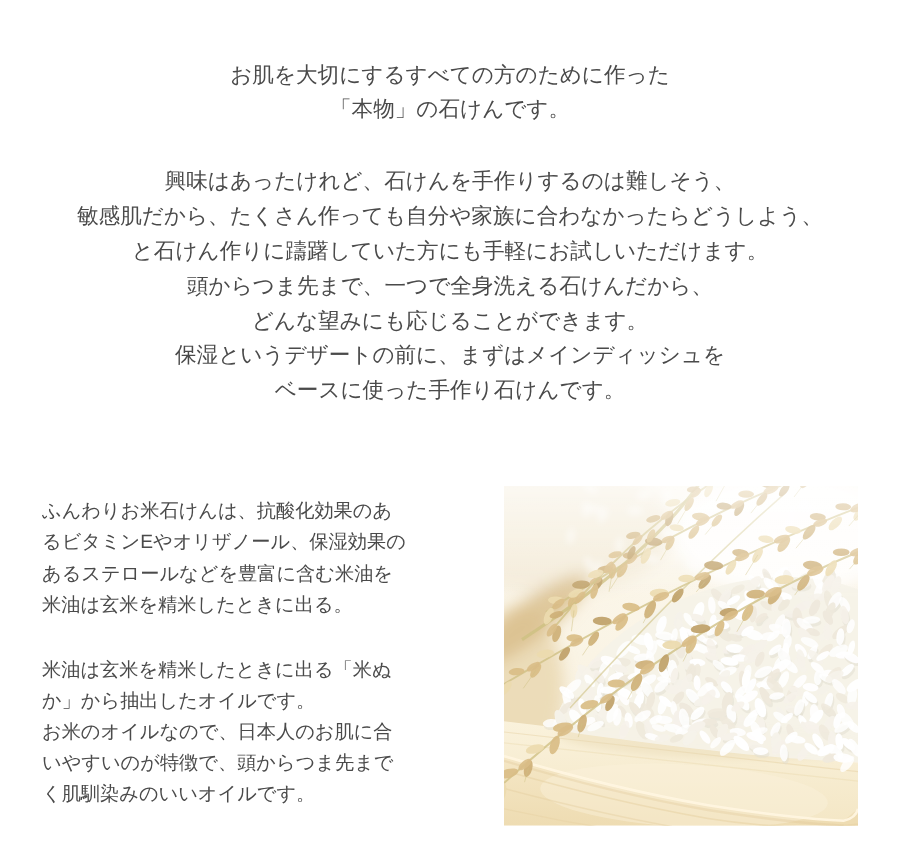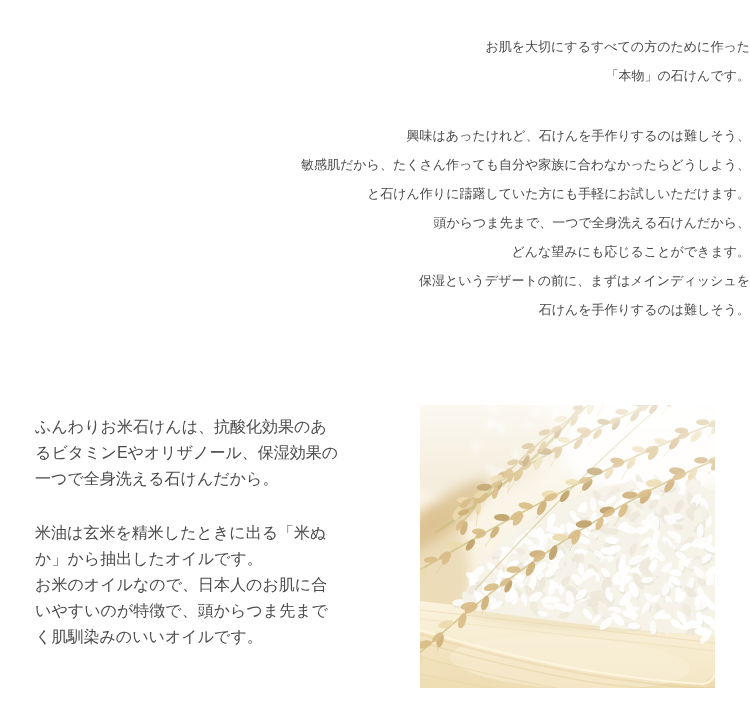--- a/index.html
+++ b/index.html
@@ -5,23 +5,23 @@
   html,body{margin:0;padding:0;background:#ffffff;}
   .page{
     position:relative;
     width:750px;height:709px;
     overflow:hidden;
     background:#ffffff;
     font-family:"Liberation Sans","DejaVu Sans",sans-serif;
   }
   .ln{white-space:nowrap;}
   .intro{
-    position:absolute;top:32px;left:0;right:0;
-    text-align:right;
-    font-size:13px;line-height:29px;
+    position:absolute;top:48px;left:0;right:0;
+    text-align:center;
+    font-size:18px;line-height:29px;
   }
   .intro .p2{margin-top:31px;}
   .about{
     position:absolute;top:414px;left:35px;width:390px;
     text-align:left;
     font-size:16px;line-height:26px;
   }
   .about .ap2{margin-top:28px;}
   .photo{
     position:absolute;left:420px;top:405px;width:295px;height:283px;
@@ -39,29 +39,30 @@
       <div class="ln">お肌を大切にするすべての方のために作った</div>
       <div class="ln">「本物」の石けんです。</div>
     </div>
     <div class="p p2">
       <div class="ln">興味はあったけれど、石けんを手作りするのは難しそう、</div>
       <div class="ln">敏感肌だから、たくさん作っても自分や家族に合わなかったらどうしよう、</div>
       <div class="ln">と石けん作りに躊躇していた方にも手軽にお試しいただけます。</div>
       <div class="ln">頭からつま先まで、一つで全身洗える石けんだから、</div>
       <div class="ln">どんな望みにも応じることができます。</div>
       <div class="ln">保湿というデザートの前に、まずはメインディッシュを</div>
-      <div class="ln">石けんを手作りするのは難しそう。</div>
+      <div class="ln">ベースに使った手作り石けんです。</div>
     </div>
   </section>
 
   <section class="about">
     <div class="p ap1">
       <div class="ln">ふんわりお米石けんは、抗酸化効果のあ</div>
       <div class="ln">るビタミンEやオリザノール、保湿効果の</div>
-      <div class="ln">一つで全身洗える石けんだから。</div>
+      <div class="ln">あるステロールなどを豊富に含む米油を</div>
+      <div class="ln">米油は玄米を精米したときに出る。</div>
     </div>
     <div class="p ap2">
       <div class="ln">米油は玄米を精米したときに出る「米ぬ</div>
       <div class="ln">か」から抽出したオイルです。</div>
       <div class="ln">お米のオイルなので、日本人のお肌に合</div>
       <div class="ln">いやすいのが特徴で、頭からつま先まで</div>
       <div class="ln">く肌馴染みのいいオイルです。</div>
     </div>
   </section>
 

